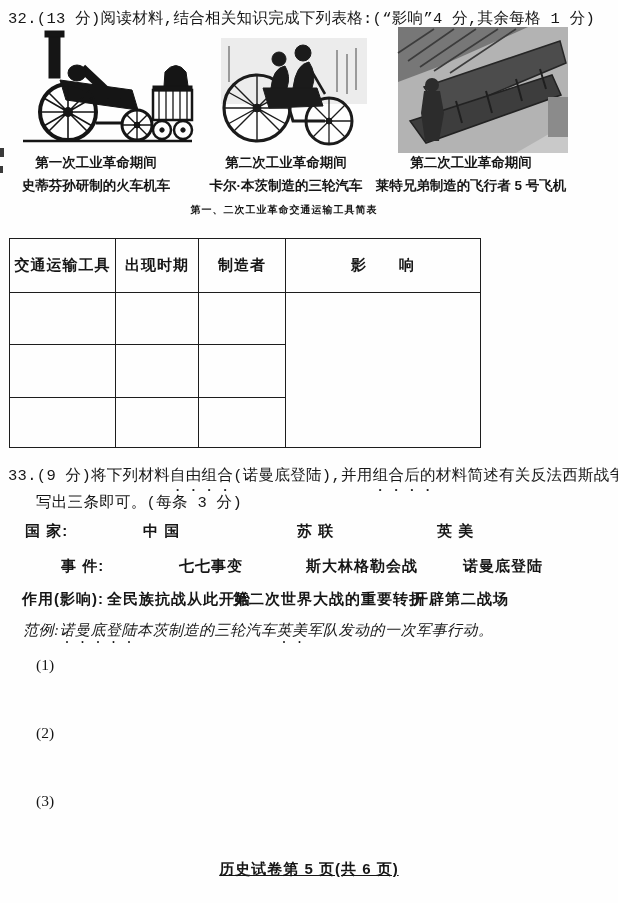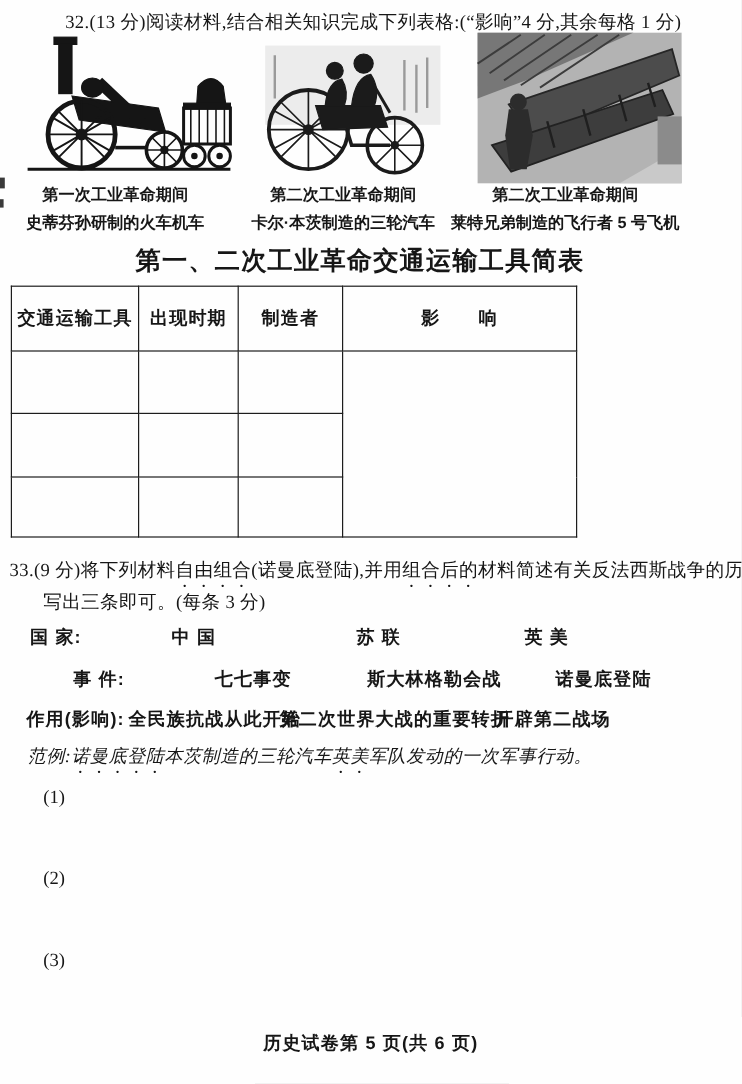--- a/index.html
+++ b/index.html
@@ -2,38 +2,38 @@
 <html><head>
 <meta charset="utf-8">
 <style>
   html,body{margin:0;padding:0;background:#e9e9e9;}
   .page{
     position:relative;width:618px;height:903px;margin:0 auto;
     background:#fefefe;color:#161616;overflow:hidden;
     font-family:"Liberation Serif","DejaVu Serif",serif;
   }
   .abs{position:absolute;}
-  .song{font-family:Liberation Serif, serif;font-size:15.5px;line-height:26px;letter-spacing:.3px;text-align:center;}
+  .song{font-family:Liberation Mono, monospace;font-size:15.5px;line-height:26px;letter-spacing:.3px;}
   .hei{font-family:"Liberation Sans","DejaVu Sans",sans-serif;font-weight:bold;}
   .caption{width:200px;text-align:center;font-size:13.5px;line-height:23px;}
-  .fig-title{text-align:center;width:568px;font-size:21px;letter-spacing:1px;margin-left:16px;}
+  .fig-title{text-align:center;width:568px;font-size:10px;letter-spacing:1px;}
   table.grid{border-collapse:collapse;table-layout:fixed;}
   table.grid th,table.grid td{border:1.6px solid #1d1d1d;padding:0;}
   table.grid th{font-size:15px;letter-spacing:1px;text-align:center;vertical-align:middle;
     font-family:"Liberation Sans","DejaVu Sans",sans-serif;font-weight:bold;}
   .emph{
     -webkit-text-emphasis-style:dot;-webkit-text-emphasis-position:under;
     text-emphasis-style:dot;text-emphasis-position:under left;
   }
   .mat-row{position:absolute;left:0;width:618px;height:24px;
     font-family:"Liberation Sans","DejaVu Sans",sans-serif;font-weight:bold;font-size:15px;}
   .mat-row span{position:absolute;white-space:nowrap;letter-spacing:1px;}
   .example{font-style:italic;font-size:15px;letter-spacing:.5px;white-space:nowrap;}
   .blank{font-size:15.5px;}
-  .footer{width:618px;text-align:center;font-size:15px;letter-spacing:1px;}
+  .footer{width:618px;text-align:center;font-size:15px;letter-spacing:1px;text-decoration:underline;}
   .artifact{background:#3a3a3a;}
 </style>
 </head>
 <body>
 
 <div class="page">
 
   <div class="abs song" style="left:8px;top:6px;width:606px;white-space:nowrap;">32.(13 分)阅读材料,结合相关知识完成下列表格:(“影响”4 分,其余每格 1 分)</div>
 
   <div class="abs artifact" style="left:0;top:148px;width:4px;height:9px;"></div>

